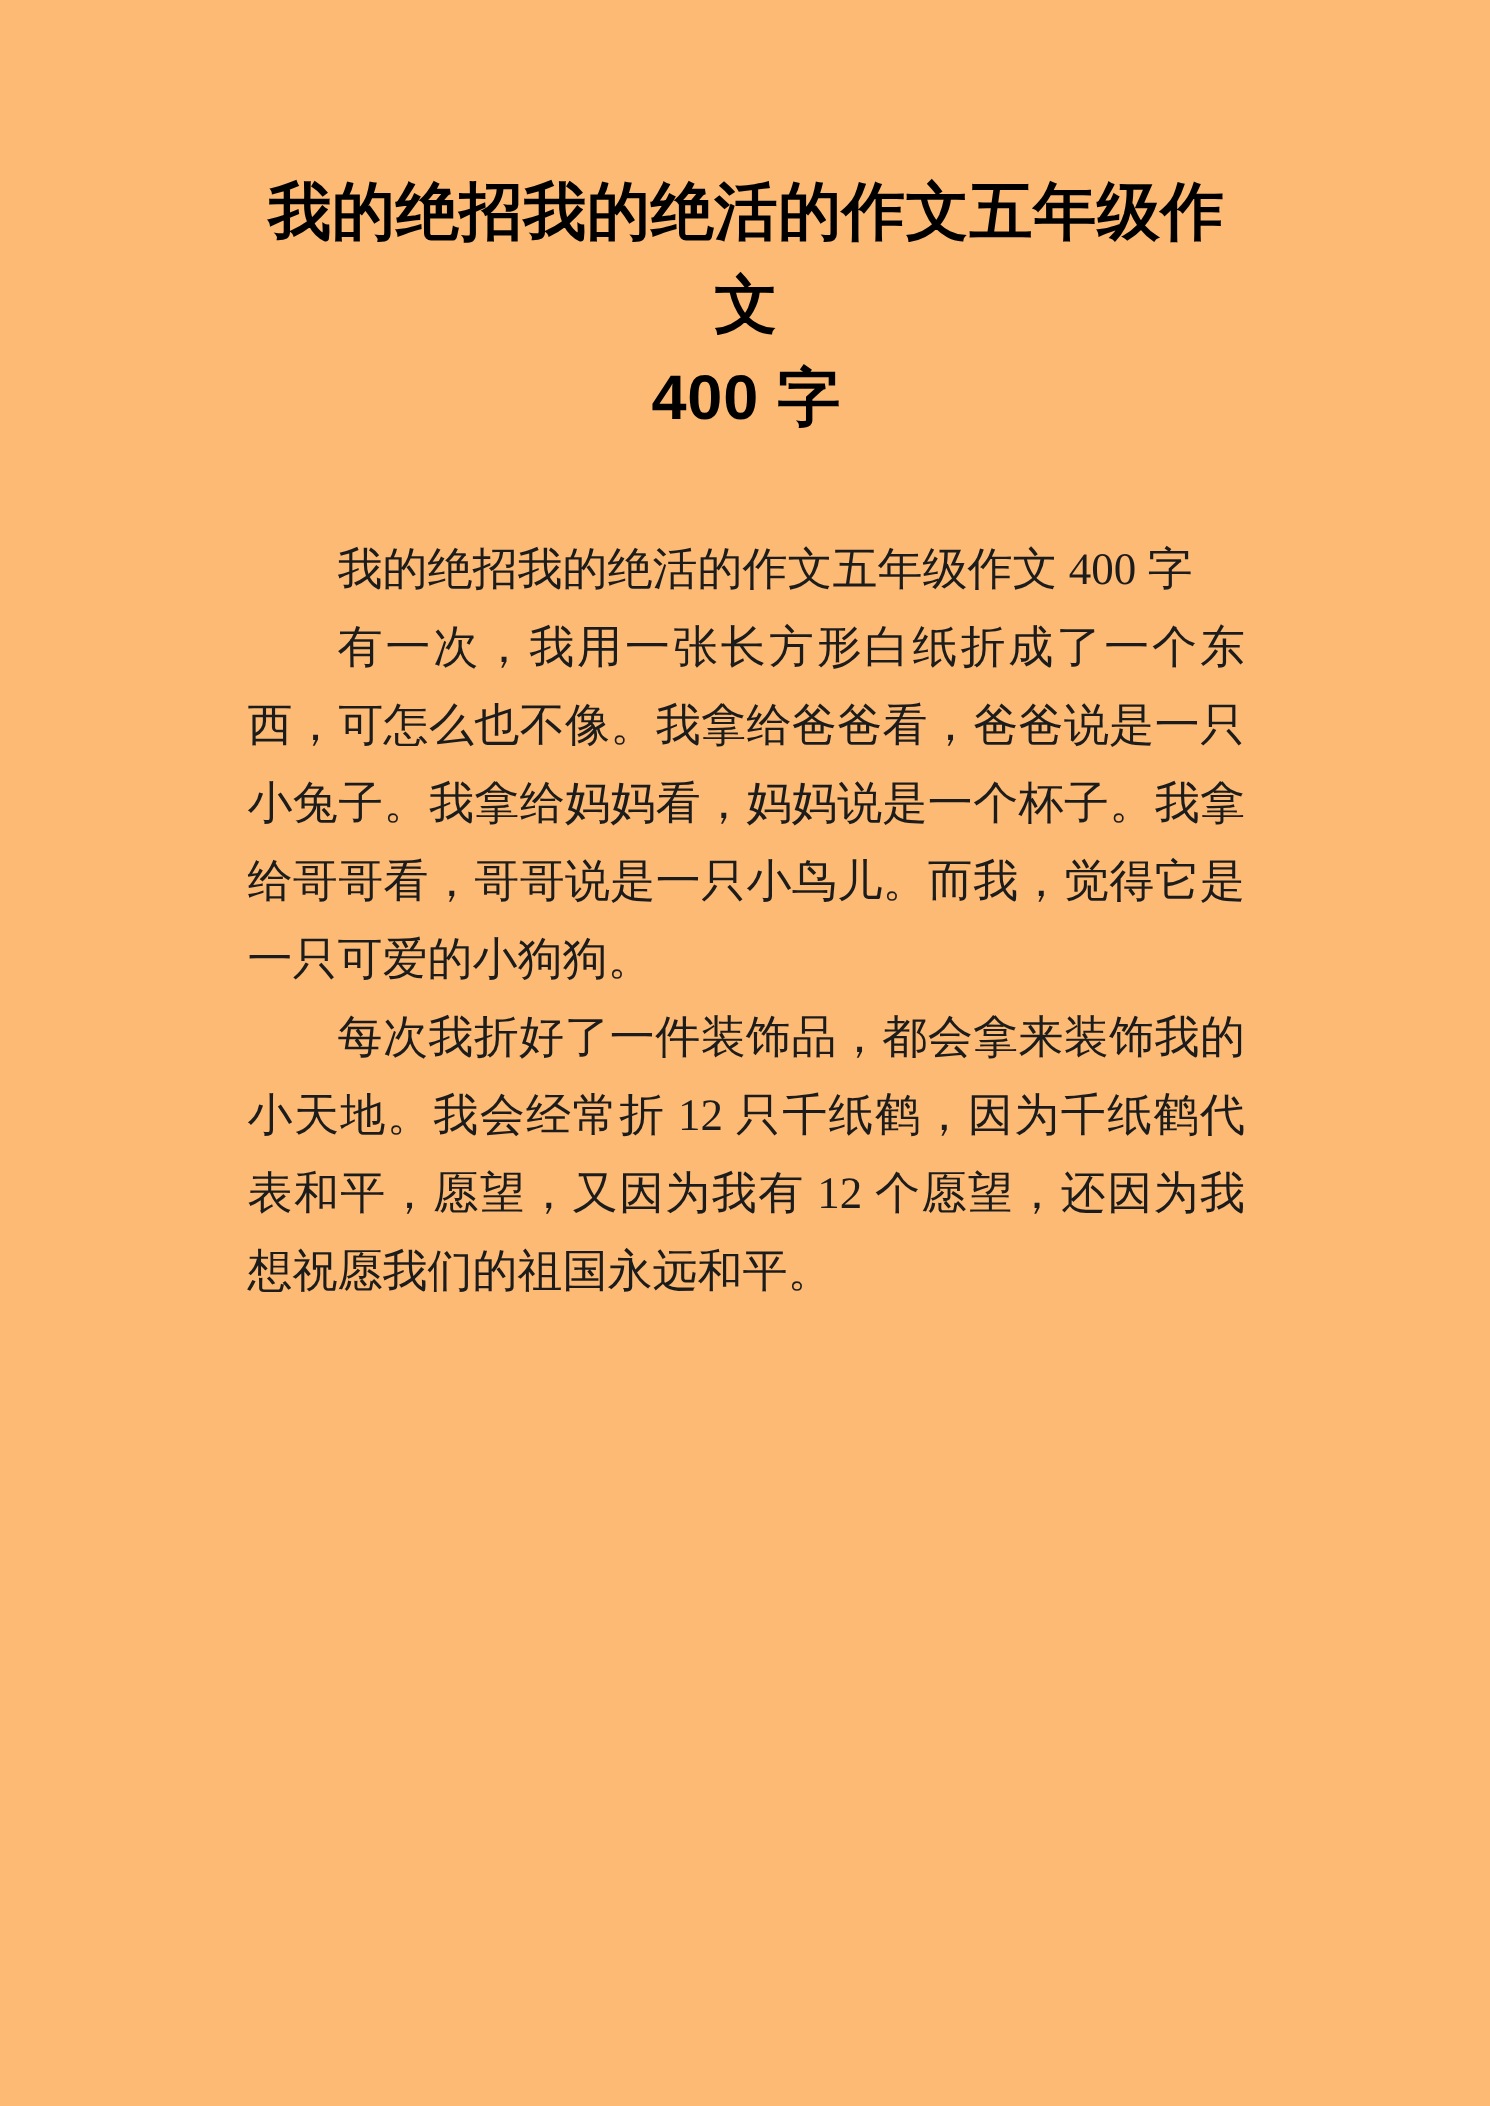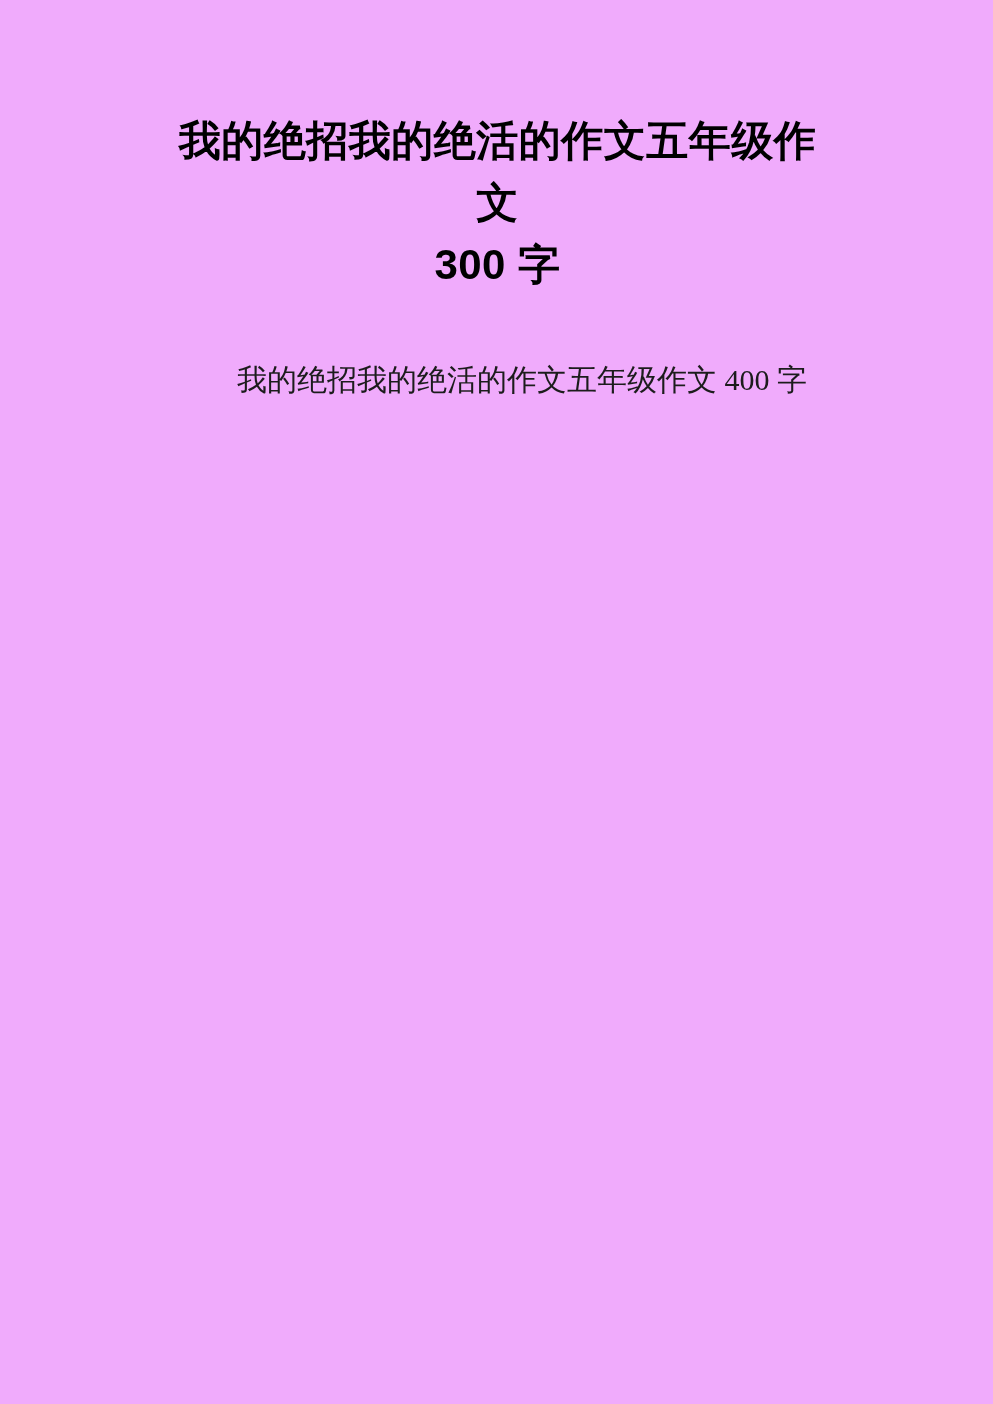--- a/index.html
+++ b/index.html
@@ -6,21 +6,21 @@
   html, body {
     margin: 0;
     padding: 0;
     background: #fefefe;
   }
   .page {
     position: relative;
     width: 993px;
     height: 1404px;
     margin: 0 auto;
-    background: #f0abfc;
+    background: #fdba74;
     overflow: hidden;
     box-sizing: border-box;
     padding: 110px 163px 0 165px;
   }
   .doc-title {
     margin: 0 0 58px 0;
     font-family: "Liberation Sans", "DejaVu Sans", sans-serif;
     font-weight: 700;
     font-size: 42px;
     line-height: 62px;
@@ -31,34 +31,36 @@
   .doc-title .title-line {
     display: block;
   }
   .doc-body {
     font-family: "Liberation Serif", "DejaVu Serif", serif;
     font-size: 30px;
     line-height: 52px;
     color: #1c1c1c;
   }
   .doc-paragraph {
-    margin: 12px;
+    margin: 0;
     padding: 0;
     text-indent: 2em;
     text-align: justify;
     text-justify: inter-character;
     word-break: break-all;
   }
 </style>
 </head>
 <body>
 
 <div class="page">
   <h1 class="doc-title">
     <span class="title-line">我的绝招我的绝活的作文五年级作文</span>
-    <span class="title-line">300 字</span>
+    <span class="title-line">400 字</span>
   </h1>
 
   <div class="doc-body">
 
   <p class="doc-paragraph">我的绝招我的绝活的作文五年级作文 400 字</p>
+      <p class="doc-paragraph">有一次，我用一张长方形白纸折成了一个东西，可怎么也不像。我拿给爸爸看，爸爸说是一只小兔子。我拿给妈妈看，妈妈说是一个杯子。我拿给哥哥看，哥哥说是一只小鸟儿。而我，觉得它是一只可爱的小狗狗。</p>
+      <p class="doc-paragraph">每次我折好了一件装饰品，都会拿来装饰我的小天地。我会经常折 12 只千纸鹤，因为千纸鹤代表和平，愿望，又因为我有 12 个愿望，还因为我想祝愿我们的祖国永远和平。</p>
     </div>
 </div>
 
 </body></html>

